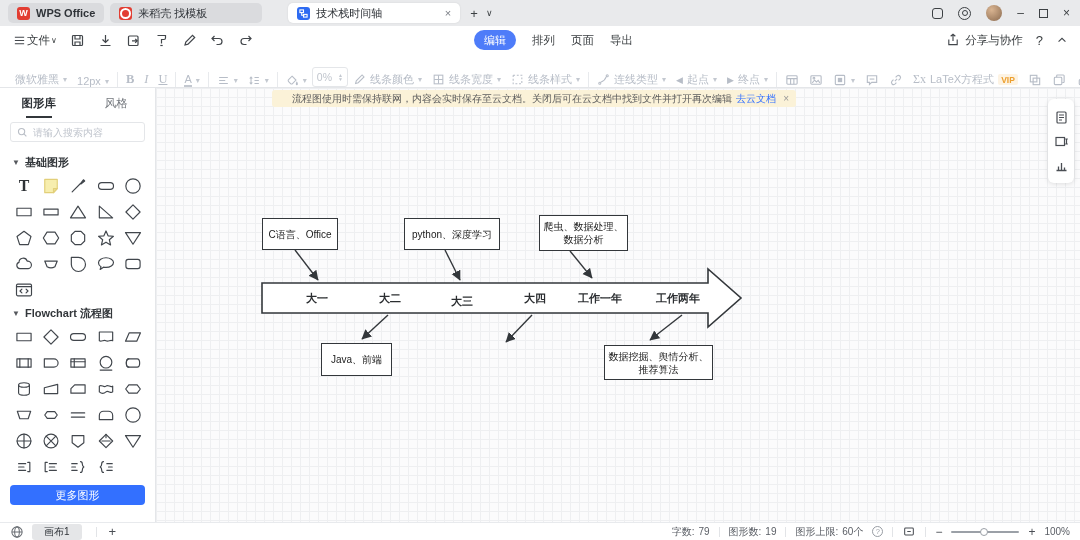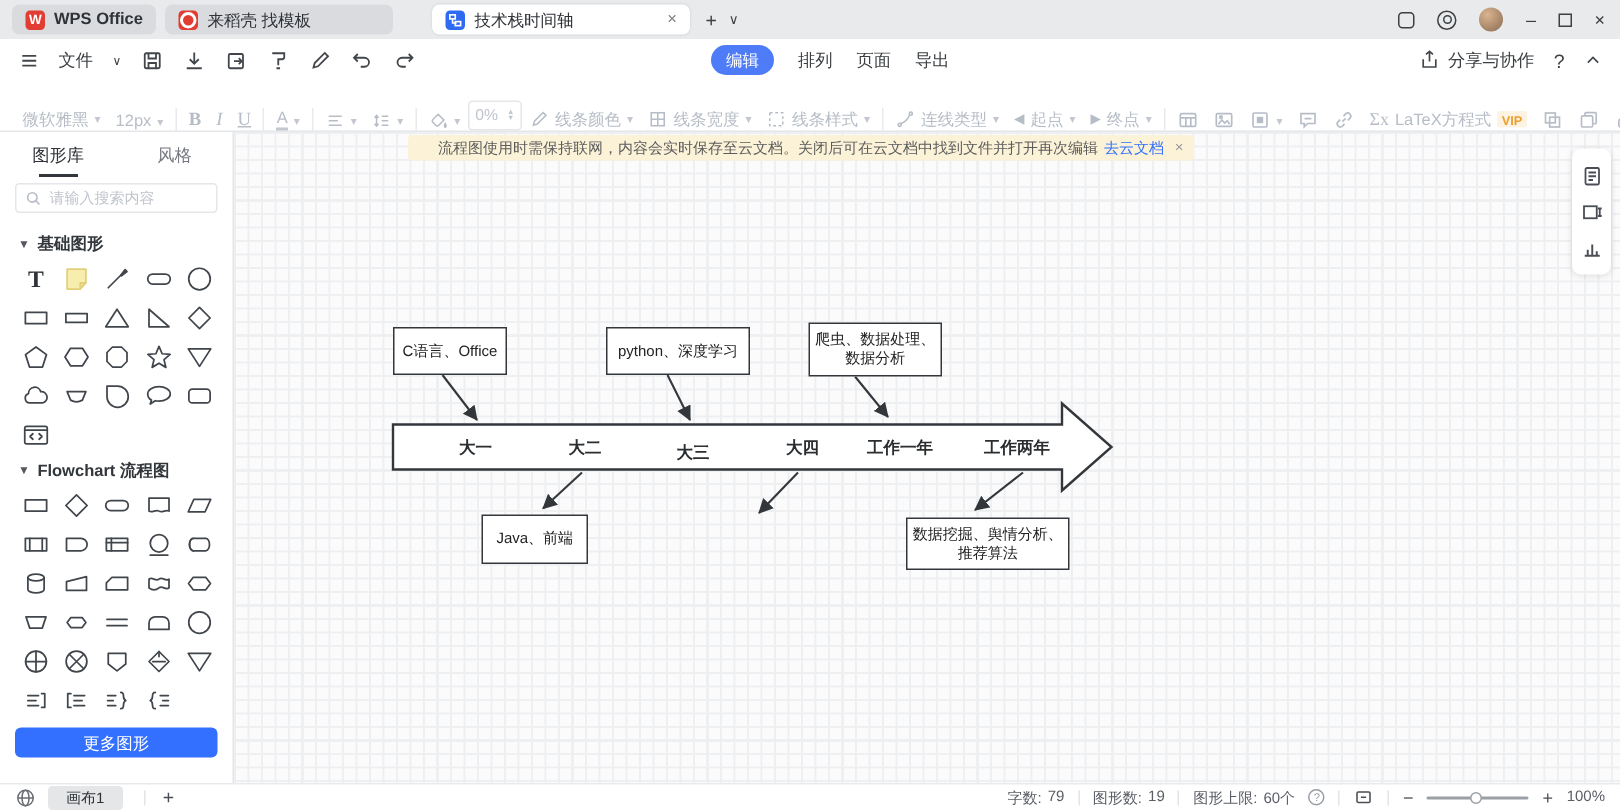--- a/index.html
+++ b/index.html
@@ -23,21 +23,21 @@
   .winglyph{font-size:12px;line-height:1;color:#3c4043}
   .avatar{width:16px;height:16px;border-radius:50%;background:radial-gradient(circle at 35% 30%,#d9b491,#8a6a4f)}
   .sqico{width:11px;height:11px;border:1.3px solid #3c4043;border-radius:3px}
   .wheel{width:13px;height:13px;border:1.3px solid #3c4043;border-radius:50%;display:flex;align-items:center;justify-content:center}
   .wheel:after{content:"";width:4px;height:4px;border:1.2px solid #3c4043;border-radius:50%;display:block}
   .maxbox{width:9px;height:9px;border:1.2px solid #3c4043;display:inline-block}
 
   
   .menubar{position:absolute;left:0;top:26px;width:1080px;height:28px;background:#fff;display:flex;align-items:center;font-size:11.5px;color:#3c4043}
   .mb-left{display:flex;align-items:center;gap:13px;padding-left:13px}
-  .filebtn{display:flex;align-items:center;gap:13px}
+  .filebtn{display:flex;align-items:center;gap:1px}
   .mb-center{position:absolute;left:474px;top:0;height:28px;display:flex;align-items:center;gap:16px}
   .pill-edit{background:#4e7cf9;color:#fff;border-radius:10px;padding:2.5px 10px;font-size:11px}
   .mb-right{margin-left:auto;display:flex;align-items:center;gap:13px;padding-right:12px}
   .ic15 svg{display:block}
 
   
   .toolbar{position:absolute;left:0;top:54px;width:1080px;height:34px;background:#fff;border-bottom:1px solid #e4e6e9;display:flex;align-items:flex-end;padding-left:10px;font-size:11px;color:#b7bdc7}
   .tbtn{display:flex;align-items:center;gap:4px;padding:0 5px;flex:none}
   .sep{width:1px;height:15px;background:#e8eaed;margin:0 3px;flex:none}
   .car{font-size:8px;color:#c3c8d0}
@@ -46,21 +46,21 @@
   .und{text-decoration:underline;font-family:"Liberation Serif",serif;font-size:12.5px}
   .opbox{width:46px;height:20px;border:1px solid #e4e6e9;border-radius:3px;display:flex;align-items:center;justify-content:flex-start;padding:0 4px;gap:6px;color:#c0c5cd;font-size:10.5px}
   .stepper{display:flex;flex-direction:column;font-size:5px;line-height:4px;color:#c3c8d0}
   .vip{background:#fdf3e3;color:#ed9f2d;border-radius:2px;padding:0.5px 3px;font-size:8.5px;font-weight:700}
   .sigma{font-size:12px;font-family:"Liberation Serif",serif}
 
   
   .sidebar{position:absolute;left:0;top:88px;width:156px;height:434px;background:#fff;border-right:1px solid #e4e6e9;display:flex;flex-direction:column;overflow:hidden}
   .side-tabs{height:30px;display:flex;font-size:11.5px;color:#75797f;flex:none}
   .side-tab{flex:1;display:flex;align-items:center;justify-content:center;position:relative}
-  .side-tab.active{color:#2f3338;font-weight:400}
+  .side-tab.active{color:#2f3338;font-weight:700}
   .side-tab.active:after{content:"";position:absolute;bottom:0;left:50%;transform:translateX(-50%);width:26px;height:2px;background:#33373b}
   .search{margin:4px 10px 8px;height:20px;border:1px solid #e4e6e9;border-radius:3px;display:flex;align-items:center;padding:0 6px;gap:5px;flex:none}
   .search input{border:none;outline:none;width:100px;font-size:10px;color:#33373b;font-family:inherit}
   .search input::placeholder{color:#c0c5cd}
   .sec-h{display:flex;align-items:center;gap:5px;padding:5px 12px 1px;font-weight:700;font-size:11px;color:#33373b;flex:none}
   .caret-s{font-size:8px;color:#55585d}
   .shape-grid{display:grid;grid-template-columns:repeat(5,1fr);padding:4px 8px 0 10px;row-gap:4px;justify-items:center;flex:none}
   .shape-cell{width:25px;height:22px;display:flex;align-items:center;justify-content:center}
   .shape-svg{width:20px;height:20px;stroke:#41464c;fill:none;stroke-width:1.4;stroke-linejoin:round;stroke-linecap:round}
   .morebtn{margin:7px 10px 0;height:20px;background:#3370ff;color:#fff;border-radius:4px;font-size:11px;display:flex;align-items:center;justify-content:center;flex:none}

